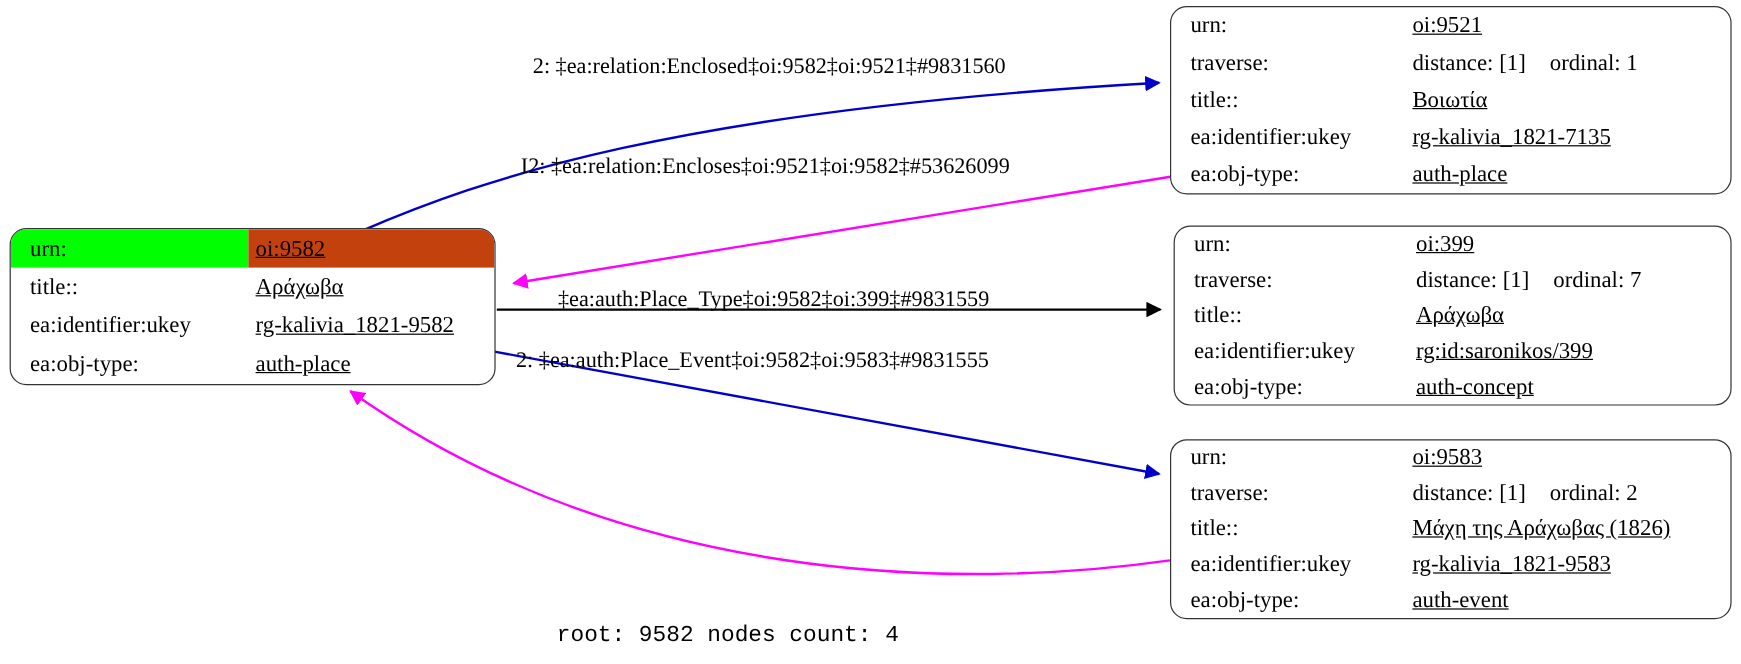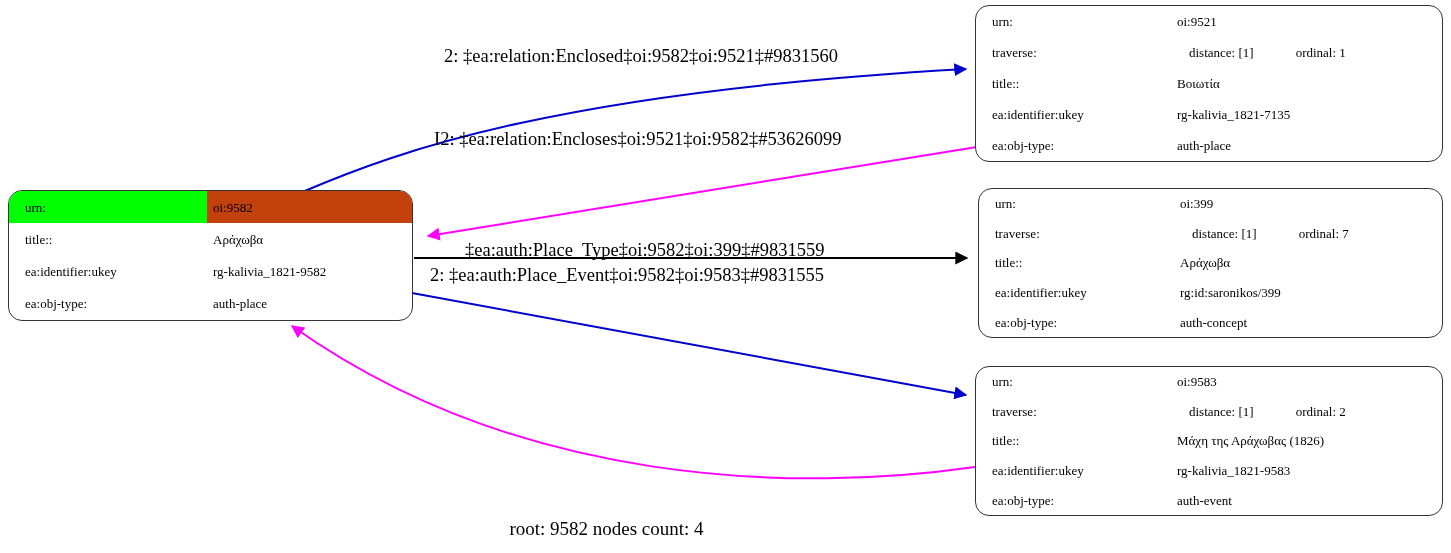--- a/index.html
+++ b/index.html
@@ -36,52 +36,52 @@
     background: #ffffff;
     overflow: hidden;
   }
   .node-table {
     border-collapse: collapse;
     width: 100%;
     height: 100%;
     table-layout: fixed;
   }
   .node-table td {
-    font-size: 13px;
+    font-size: 19px;
     line-height: 1.0;
     padding: 0 0 0 0;
     vertical-align: middle;
     white-space: nowrap;
     border: 0;
   }
   .cell-key {
     padding-left: 16px !important;
   }
   .cell-val {
     padding-left: 6px !important;
+    text-decoration: underline;
   }
   .hl {
     background: #c2410c;
   }
   .hl-key {
     background: #00ff00;
   }
   
   #node-root .cell-key { width: 182px; }
   .rnode .cell-key { width: 185px; }
   .rnode .cell-val { padding-left: 0 !important; }
 
   
   .trav {
     display: inline-block;
-    margin-left: 12px;
   }
   .trav-ord {
     display: inline-block;
-    padding-left: 42px;
+    padding-left: 20px;
   }
 
   
   .edge-label {
     position: absolute;
     font-size: 18.5px;
     line-height: 1;
     white-space: nowrap;
     color: #000000;
     background: transparent;
@@ -89,20 +89,21 @@
 
   
   #footer {
     position: absolute;
     left: 0;
     top: 518px;
     width: 1213px;
     text-align: center;
     font-size: 19px;
     color: #000000;
+    font-family: Liberation Mono, monospace;
   }
 </style>
 </head>
 <body>
 
 <div id="canvas">
 
   <svg id="edge-layer" viewBox="0 0 1451 553" xmlns="http://www.w3.org/2000/svg">
     <defs>
       <marker id="arrow-blue" viewBox="0 0 10 10" refX="9" refY="5" markerWidth="6.5" markerHeight="6.5" orient="auto-start-reverse">
@@ -126,21 +127,21 @@
 
     <path d="M 975,467 C 800,492 520,488 292,326" fill="none" stroke="#ff00ff" stroke-width="2" marker-end="url(#arrow-magenta)"></path>
   </svg>
 
   <div class="edge-label" style="left:444px; top:47px;">2: ‡ea:relation:Enclosed‡oi:9582‡oi:9521‡#9831560</div>
 
   <div class="edge-label" style="left:434px; top:130px;text-align:right;">I2: ‡ea:relation:Encloses‡oi:9521‡oi:9582‡#53626099</div>
 
   <div class="edge-label" style="left:465px; top:241px;">‡ea:auth:Place_Type‡oi:9582‡oi:399‡#9831559</div>
 
-  <div class="edge-label" style="left:430px; top:266px;">2: ‡ea:auth:Place_Event‡oi:9582‡oi:9583‡#9831555</div>
+  <div class="edge-label" style="left:430px; top:292px;">2: ‡ea:auth:Place_Event‡oi:9582‡oi:9583‡#9831555</div>
 
 
   <div class="node" id="node-root" style="left:8px; top:190px; width:405px; height:131px;">
     <table class="node-table">
       <tbody>
           <tr>
         <td class="cell-key hl-key">urn:</td>
         <td class="cell-val hl">oi:9582</td>
       </tr>
       <tr>

